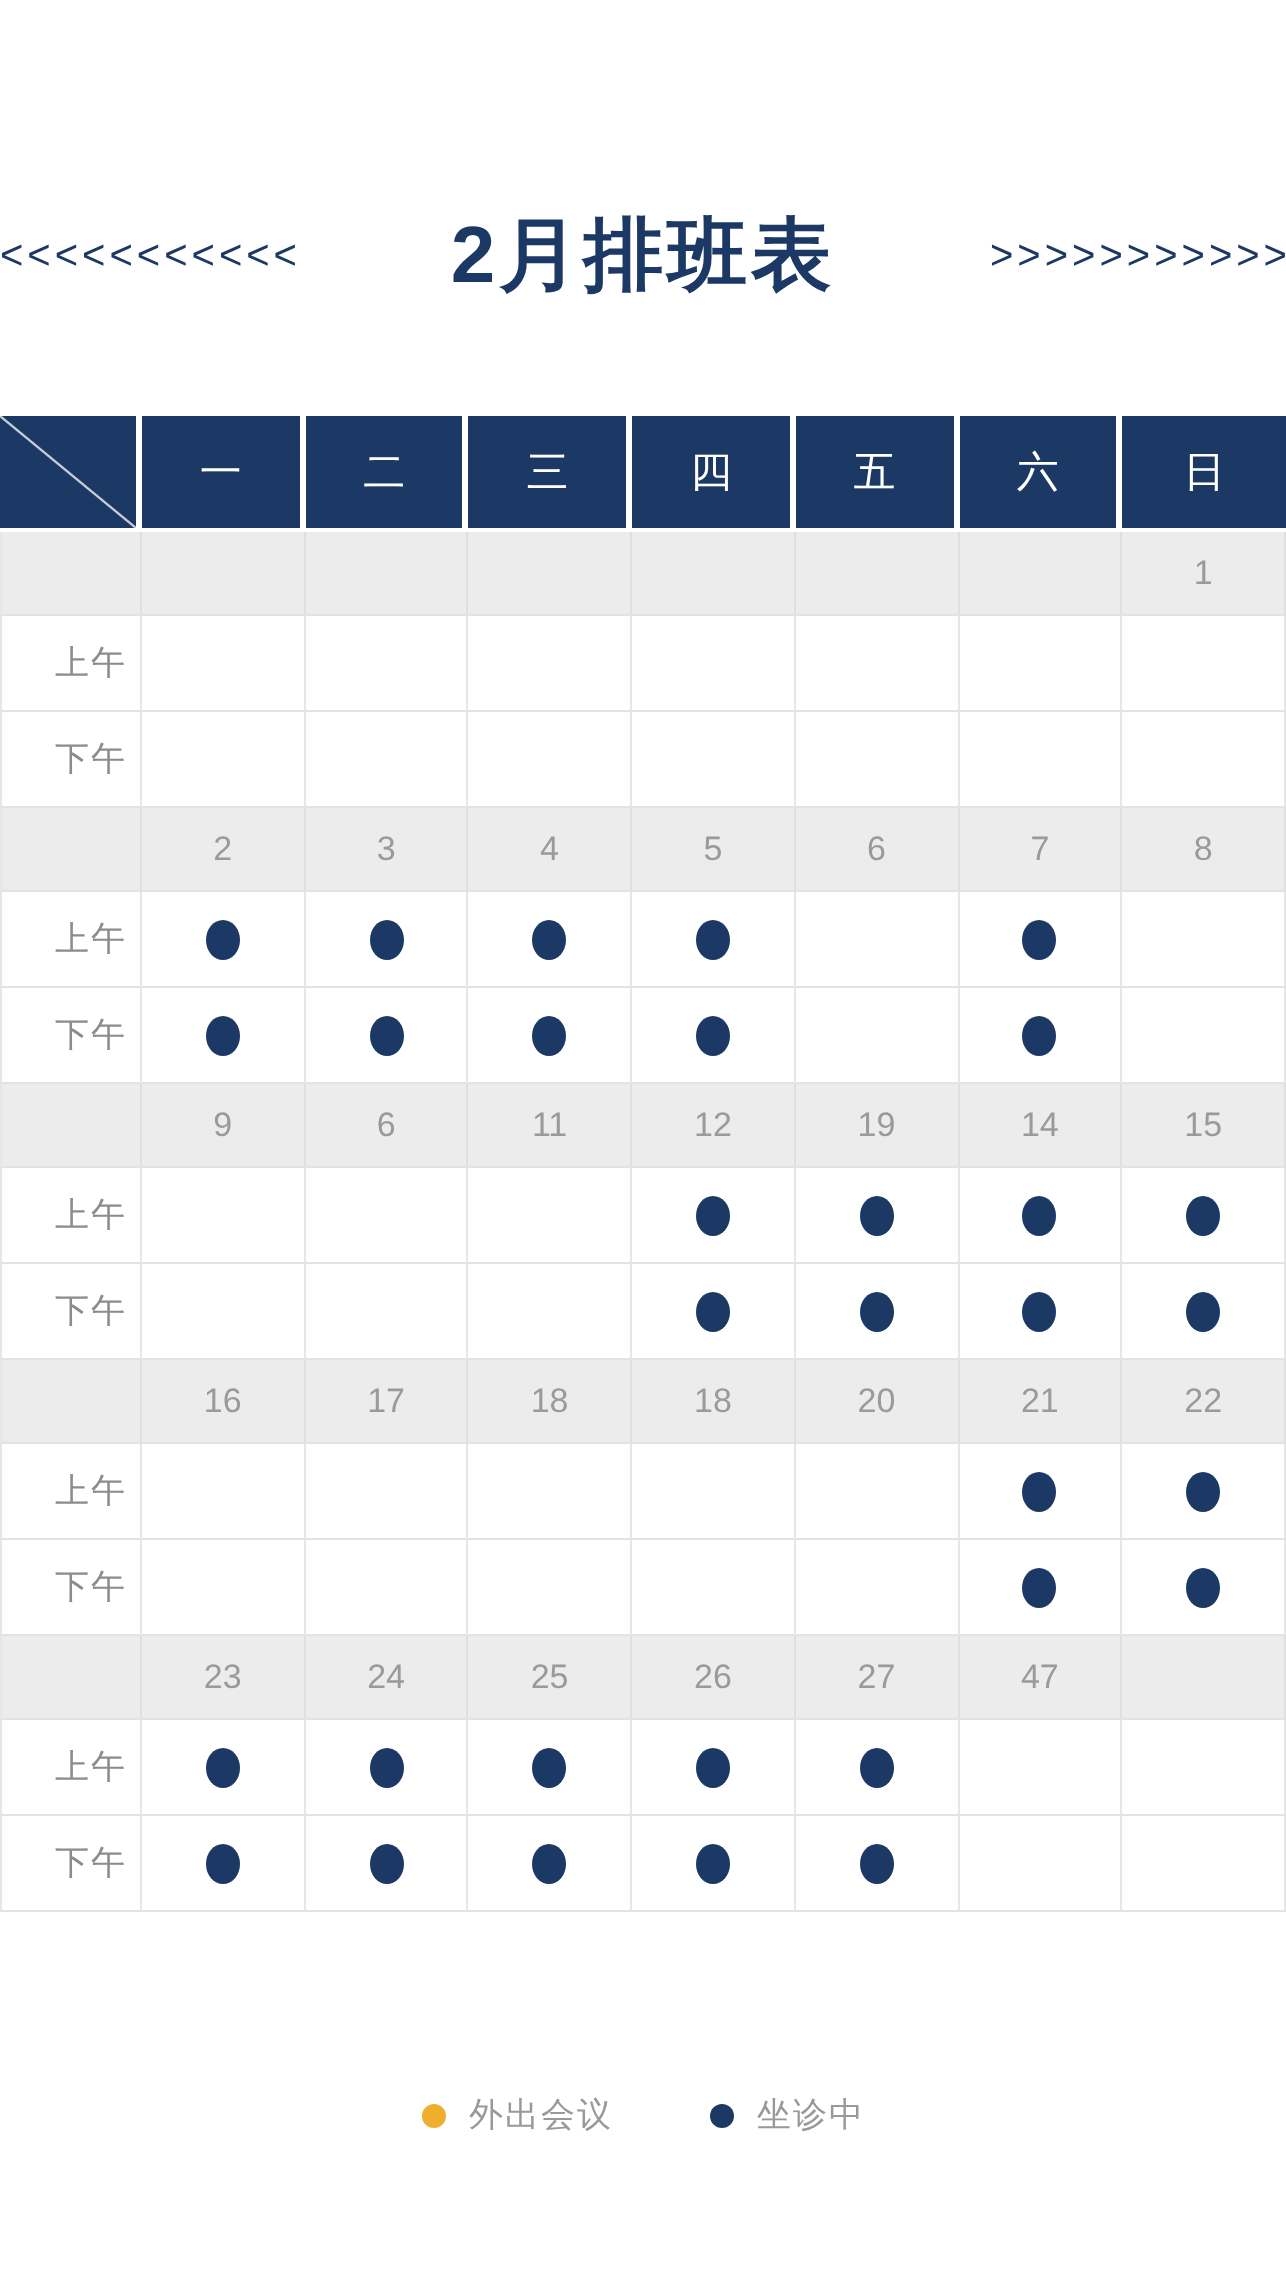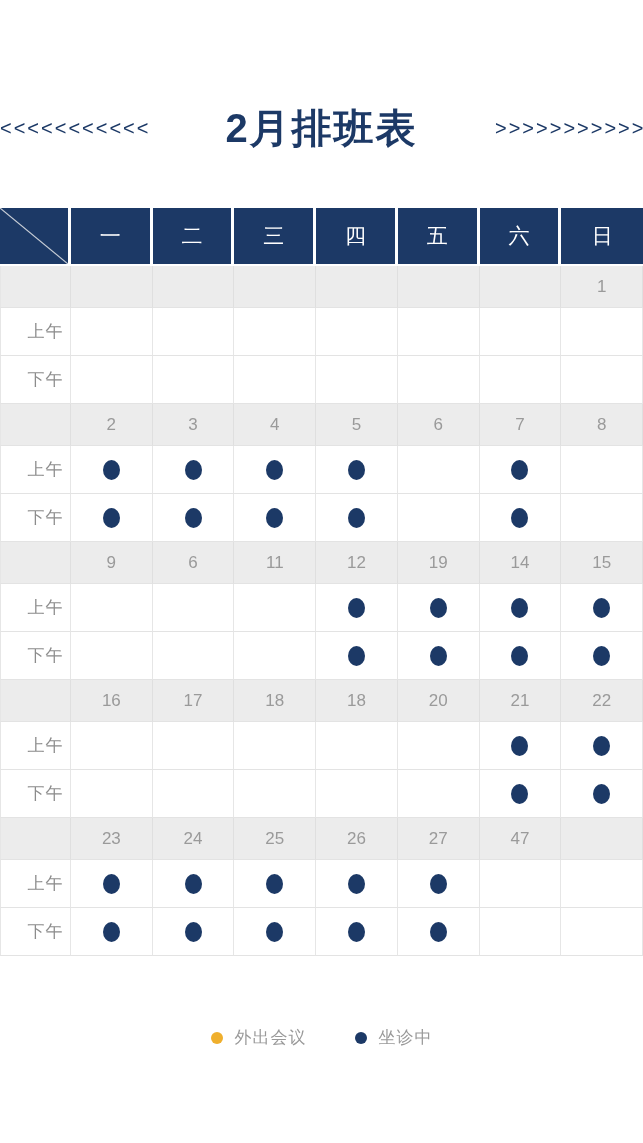--- a/index.html
+++ b/index.html
@@ -84,21 +84,21 @@
     font-size:17px;
     letter-spacing:1px;
   }
   .duty-dot{
     width:17px;height:20px;
     border-radius:50%;
     background:#1C3966;
   }
   
   .legend{
-    margin-top:70px;
+    margin-top:90px;
     display:flex;
     justify-content:center;
     align-items:center;
     gap:48px;
   }
   .legend-item{
     display:flex;
     align-items:center;
     gap:12px;
   }

